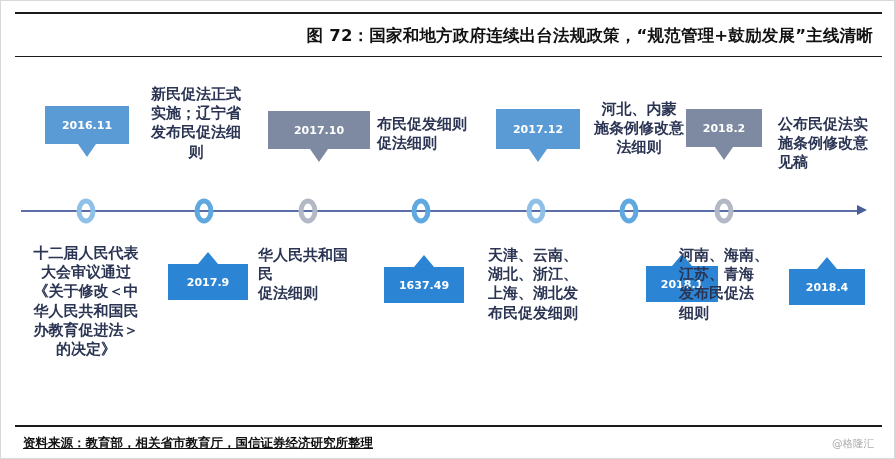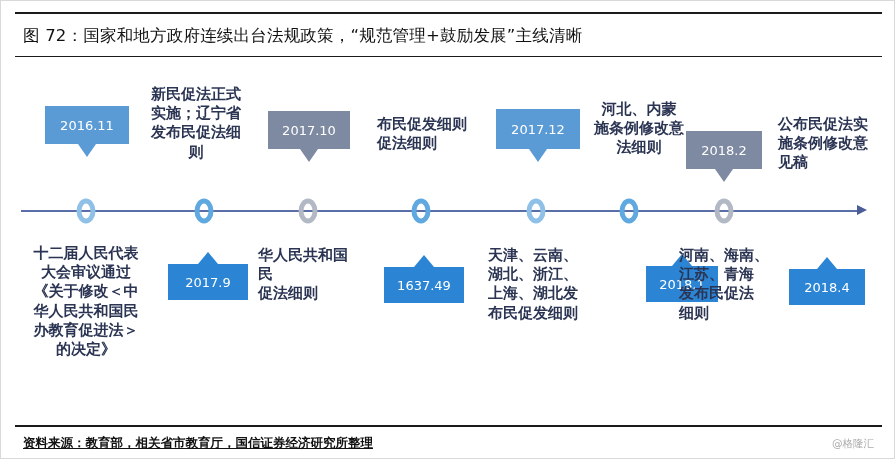--- a/index.html
+++ b/index.html
@@ -19,23 +19,24 @@
 
   
   .title-rule-top{
     position:absolute;left:14px;top:11px;width:867px;height:2px;background:#1a1a1a;
   }
   .title-rule-bot{
     position:absolute;left:14px;top:55px;width:867px;height:1px;background:#1a1a1a;
   }
   #fig-title{
     position:absolute;left:22px;top:19px;width:850px;height:32px;
-    font-size:16.5px;font-weight:normal;color:#111111;
+    font-size:16.5px;font-weight:bold;color:#111111;
     letter-spacing:.2px;white-space:nowrap;
     line-height:32px;
+    text-align:right;
   }
 
   
   .foot-rule{
     position:absolute;left:14px;top:424px;width:867px;height:1.5px;background:#1a1a1a;
   }
   #fig-source{
     position:absolute;left:22px;top:434px;
     font-size:12.5px;font-weight:bold;color:#111;white-space:nowrap;text-decoration:underline;
   }
@@ -68,22 +69,22 @@
   }
   .node.blue-med{ border:5px solid #8fc0e8; }
   .node.blue-dark{ border:5px solid #5fa8e0; }
   .node.grey{ border:5px solid #b3b9c4; }
 
   
   .box{
     position:absolute;
     box-sizing:border-box;
     color:#ffffff;
-    font-weight:normal;
-    font-size:13px;
+    font-weight:bold;
+    font-size:11px;
     text-align:center;
     line-height:1;
     display:flex;align-items:center;justify-content:center;
     white-space:nowrap;
   }
   .box .tail{
     position:absolute;
     width:0;height:0;
   }
   
@@ -142,41 +143,41 @@
   <div class="box above c-blue-med" style="left:44px;top:105px;width:84px;height:38px;">
     <span>2016.11</span>
     <span class="tail"></span>
   </div>
 
   <div class="box below c-blue-bright" style="left:167px;top:263px;width:80px;height:36px;">
     <span>2017.9</span>
     <span class="tail"></span>
   </div>
 
-  <div class="box above c-grey" style="left:267px;top:110px;width:82px;height:38px;align-items:center;">
+  <div class="box above c-grey" style="left:267px;top:110px;width:102px;height:38px;align-items:center;">
     <span>2017.10</span>
     <span class="tail"></span>
   </div>
 
   <div class="box below c-blue-bright" style="left:383px;top:266px;width:80px;height:36px;">
     <span>1637.49</span>
     <span class="tail"></span>
   </div>
 
   <div class="box above c-blue-med" style="left:495px;top:108px;width:84px;height:40px;">
     <span>2017.12</span>
     <span class="tail"></span>
   </div>
 
   <div class="box below c-blue-bright" style="left:601px;top:265px;width:72px;height:36px;margin-left:44px;">
     <span>2018.1</span>
     <span class="tail"></span>
   </div>
 
-  <div class="box above c-grey" style="left:685px;top:108px;width:76px;height:38px;margin-top:22px;">
+  <div class="box above c-grey" style="left:685px;top:108px;width:76px;height:38px;">
     <span>2018.2</span>
     <span class="tail"></span>
   </div>
 
   <div class="box below c-blue-bright" style="left:788px;top:268px;width:76px;height:36px;">
     <span>2018.4</span>
     <span class="tail"></span>
   </div>
 
   <div class="desc" style="left:26px;top:243px;width:118px;">十二届人民代表

